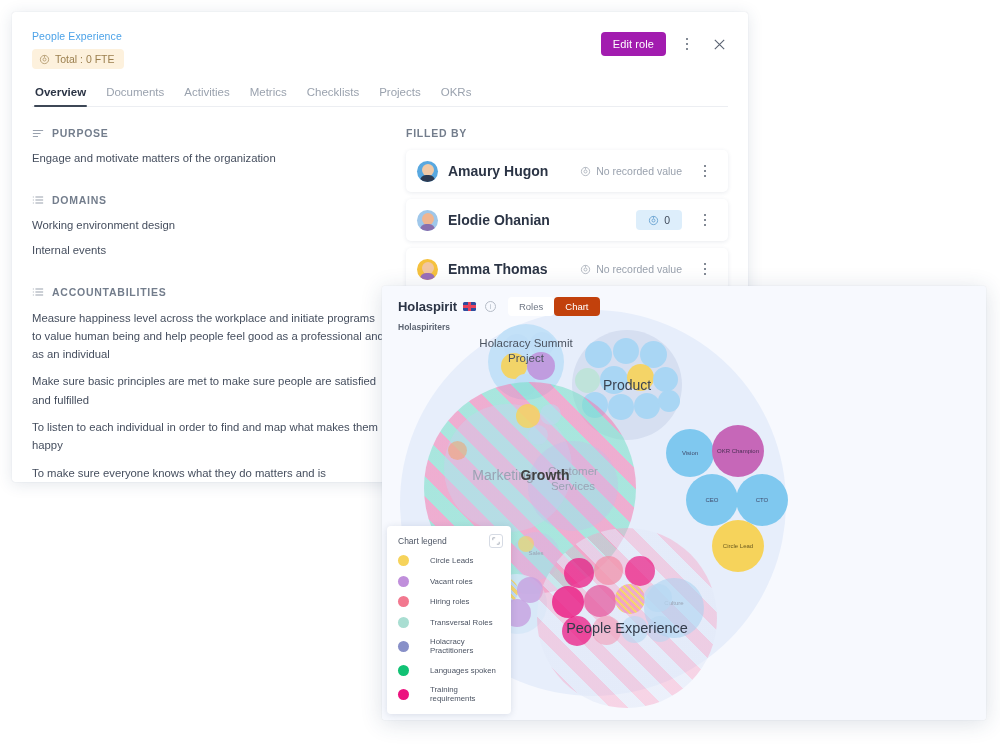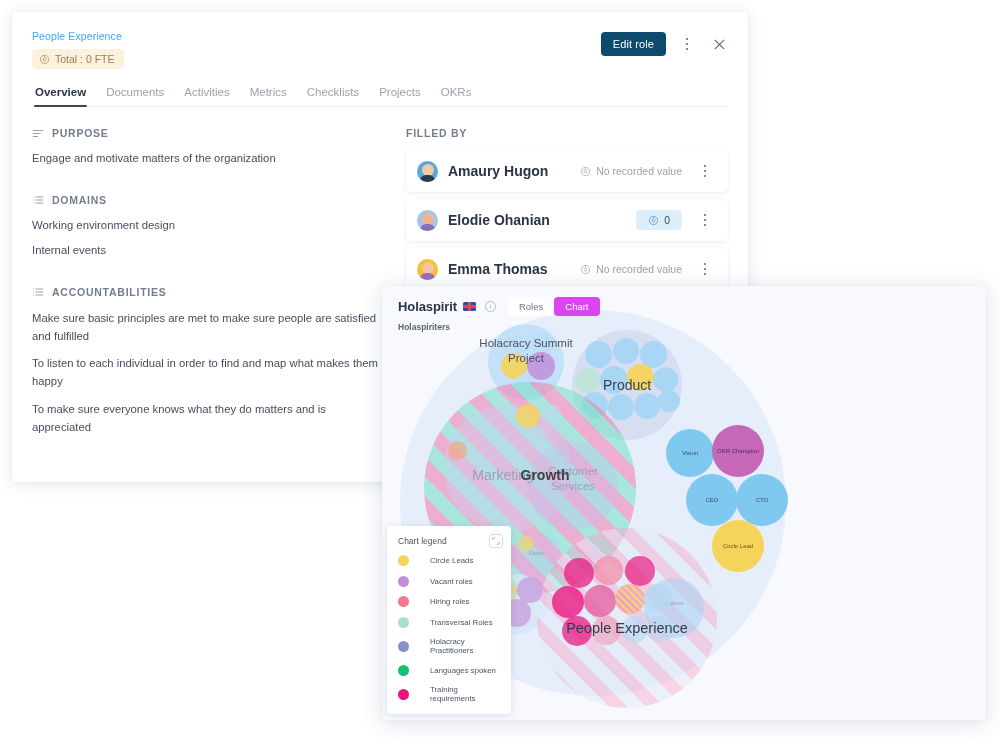--- a/index.html
+++ b/index.html
@@ -33,21 +33,21 @@
     border-radius: 4px; padding: 4px 9px 4px 7px;
     font-size: 10.5px; font-weight: 400;
   }
   .fte-badge .tgt { width: 11px; height: 11px; opacity: .75; }
 
   .head-actions {
     position: absolute; right: 18px; top: 20px;
     display: flex; align-items: center; gap: 10px;
   }
   .btn-edit {
-    background: #0c4a6e; color: #ffffff; border: none;
+    background: #a21caf; color: #ffffff; border: none;
     border-radius: 4px; padding: 6px 12px; font-size: 11px;
     font-family: inherit; cursor: pointer; letter-spacing: .1px;
   }
   .icon-btn {
     width: 22px; height: 24px; display: flex; align-items: center;
     justify-content: center; cursor: pointer; color: #7b8494;
   }
   .kebab { display: flex; flex-direction: column; gap: 2.5px; align-items: center; }
   .kebab i { width: 2.6px; height: 2.6px; border-radius: 50%; background: #5a6372; display: block; }
 
@@ -145,21 +145,21 @@
   .info-i {
     width: 11px; height: 11px; border-radius: 50%; border: 1px solid #b6bdc8;
     color: #b6bdc8; font-size: 8px; display: flex; align-items: center;
     justify-content: center; margin-left: 9px; cursor: pointer; font-style: normal;
   }
   .seg { display: flex; margin-left: 12px; }
   .seg-btn {
     font-size: 9.5px; padding: 4px 11px; border-radius: 4px;
     color: #6d7583; cursor: pointer; background: #fff;
   }
-  .seg-btn.on { background: #d946ef; color: #fff; }
+  .seg-btn.on { background: #c2410c; color: #fff; }
   .org-sub { font-size: 8.5px; color: #5d6573; margin-top: 6px; font-weight: 700; }
 
   .cw-tools { position: absolute; right: 14px; top: 12px; display: flex; align-items: center; gap: 7px; }
   .add-grp { display: flex; border-radius: 4px; overflow: hidden; }
   .add-main {
     background: #7ec4f5; color: #fff; font-size: 9.5px;
     padding: 5px 11px; cursor: pointer; border: none; font-family: inherit;
   }
   .add-caret {
     background: #6cb9ef; color: #fff; width: 19px;
@@ -295,20 +295,21 @@
         </div>
         <div class="body-line">Working environment design</div>
         <div class="body-line">Internal events</div>
 
         <div class="sec-head spaced">
           <svg class="sec-ico" viewBox="0 0 14 14" stroke="currentColor" stroke-width="1.2">
             <path d="M1 3.5h1M1 7h1M1 10.5h1M4 3.5h9M4 7h9M4 10.5h9"></path>
           </svg>
           <span>ACCOUNTABILITIES</span>
         </div>
+        <div class="acc-item">Measure happiness level across the workplace and initiate programs to value human being and help people feel good as a professional and as an individual</div>
         <div class="acc-item">Make sure basic principles are met to make sure people are satisfied and fulfilled</div>
         <div class="acc-item">To listen to each individual in order to find and map what makes them happy</div>
         <div class="acc-item">To make sure everyone knows what they do matters and is appreciated</div>
 
       </div>
 
       <div class="col-right">
         <div class="filled-head">FILLED BY</div>
 
         <div class="member-row">

